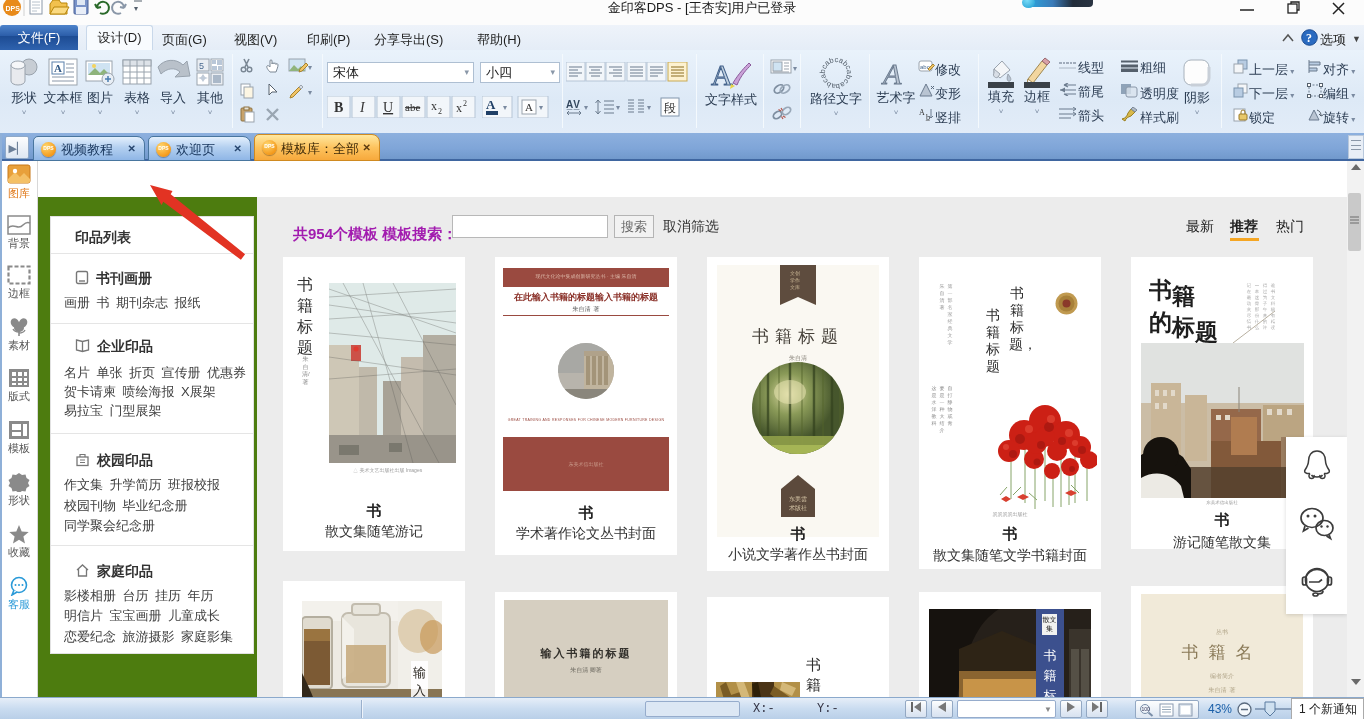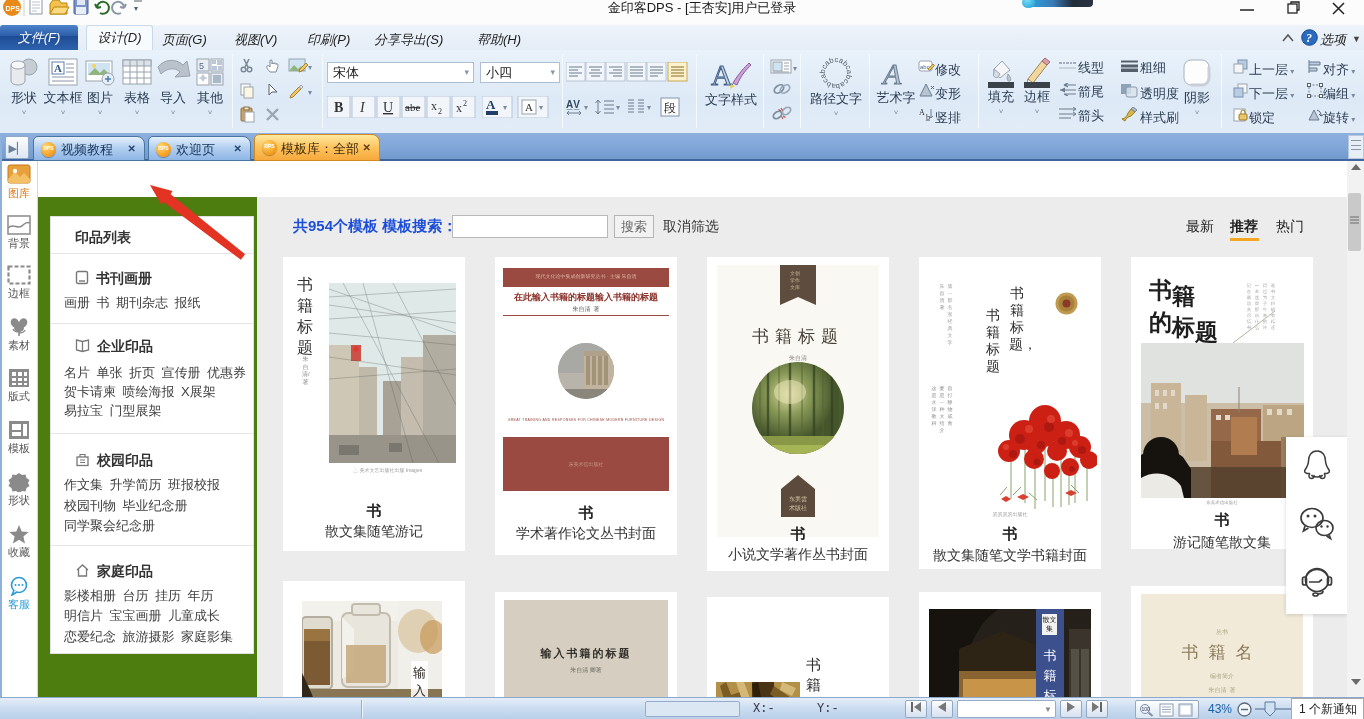--- a/index.html
+++ b/index.html
@@ -5,21 +5,21 @@
 * { margin:0; padding:0; box-sizing:border-box; }
 html,body { width:1364px; height:719px; overflow:hidden; }
 body { font-family:"Liberation Sans", sans-serif; }
 #app { position:relative; width:1364px; height:719px; background:#fff; overflow:hidden; }
 .abs { position:absolute; }
 
 
 #titlebar { left:0; top:0; width:1364px; height:25px; background:#fcfcfc; }
 #title-text { left:20px; top:-1px; width:1364px; text-align:center; font-size:13px; color:#1a1a1a; }
 
-#menubar { left:0; top:25px; width:1364px; height:41px; background:linear-gradient(#eef3fa,#dfe9f5); border-bottom:1px solid #c8d7ea;font-style:italic; }
+#menubar { left:0; top:25px; width:1364px; height:41px; background:linear-gradient(#eef3fa,#dfe9f5); border-bottom:1px solid #c8d7ea; }
 .menuitem { position:absolute; top:4px; height:21px; line-height:21px; font-size:13px; color:#1e1e1e; }
 #filetab { position:absolute; left:0; top:0; width:78px; height:25px; background:linear-gradient(#4d83cb,#2a5ca8 45%,#1d4c94 46%,#2e62ae); border-radius:3px 3px 0 0; color:#fff; text-align:center; line-height:25px; font-size:13px; }
 #destab { position:absolute; left:86px; top:0; width:67px; height:25px; background:#f8fbfe; border:1px solid #c9d8ea; border-bottom:none; border-radius:3px 3px 0 0; text-align:center; line-height:24px; font-size:13px; color:#1e1e1e; }
 
 
 #ribbon { left:0; top:50px; width:1364px; height:83px; background:linear-gradient(#e9f2fb,#dde9f6 60%,#e2ecf8); }
 .rsep { position:absolute; top:4px; width:1px; height:74px; background:#c3d4e7; border-right:1px solid #f4f9fd; }
 .bigbtn { position:absolute; top:4px; width:38px; height:76px; text-align:center; font-size:13px; color:#2b3c52; }
 .bigbtn .ic { display:block; margin:3px auto 0; }
 .bigbtn .lb { display:block; margin-top:2px; }
@@ -552,21 +552,21 @@
       <div class="abs sp-h" style="left:24px;top:346px;">
         <svg style="vertical-align:-2px;margin-right:7px;" width="15" height="15" viewBox="0 0 15 15">
             <path d="M2 7 L7.5 2 L13 7 M3.5 6 V13 h8 V6" fill="#fff" stroke="#777" stroke-width="1.3"></path>
           </svg>家庭印品</div>
       <div class="abs sp-l" style="left:13px;top:370px;">影楼相册 台历 挂历 年历</div>
       <div class="abs sp-l" style="left:13px;top:390px;">明信片 宝宝画册 儿童成长</div>
       <div class="abs sp-l" style="left:13px;top:411px;">恋爱纪念 旅游摄影 家庭影集</div>
     </div>
   </div>
   <div class="abs" id="content">
-    <div class="abs" style="left:36px;top:20px;font-size:15px;color:#1d4ed8;font-weight:bold;">共954个模板 模板搜索：</div>
+    <div class="abs" style="left:36px;top:28px;font-size:15px;color:#a21caf;font-weight:bold;">共954个模板 模板搜索：</div>
     <div class="abs" style="left:195px;top:18px;width:156px;height:23px;background:#fff;border:1px solid #b8b8b8;"></div>
     <div class="abs" style="left:357px;top:18px;width:40px;height:23px;background:#f2f2f2;border:1px solid #b4b4b4;font-size:13px;color:#666;text-align:center;line-height:21px;">搜索</div>
     <div class="abs" style="left:406px;top:21px;font-size:14px;color:#333;">取消筛选</div>
     <div class="abs" style="left:929px;top:21px;font-size:14px;color:#222;">最新</div>
     <div class="abs" style="left:973px;top:21px;font-size:14px;color:#222;font-weight:bold;">推荐</div>
     <div class="abs" style="left:973px;top:41px;width:29px;height:3px;background:#f5a623;"></div>
     <div class="abs" style="left:1019px;top:21px;font-size:14px;color:#222;">热门</div>
 
     <div class="card" style="left:26px;top:60px;width:182px;height:294px;">
       <div class="vcol" style="left:13px;top:17px;width:18px;font-family:'Liberation Serif',serif;font-size:16px;line-height:21px;color:#333;">书籍标题</div>

